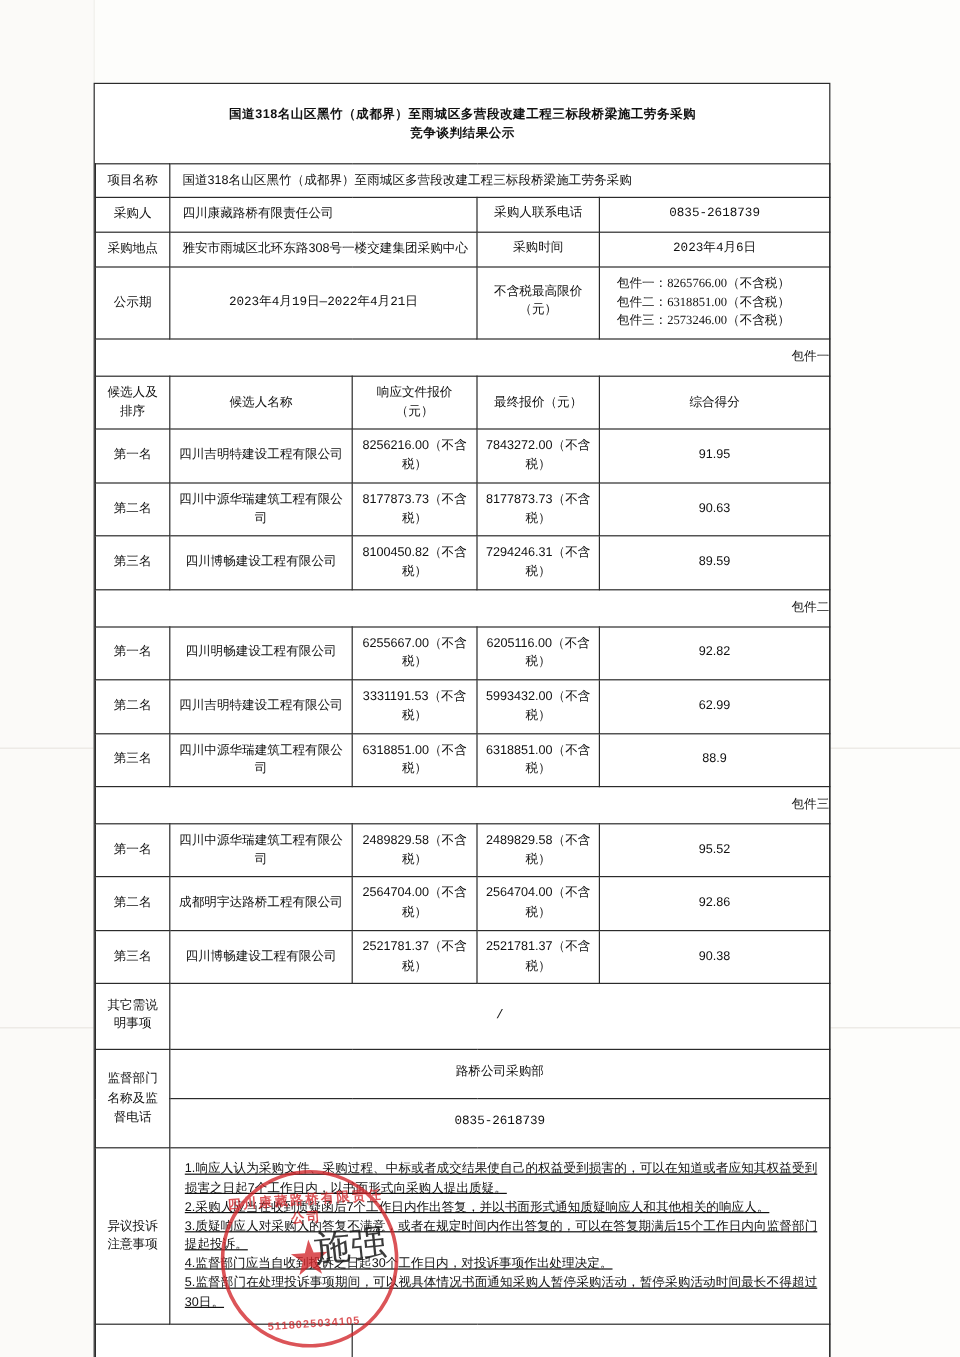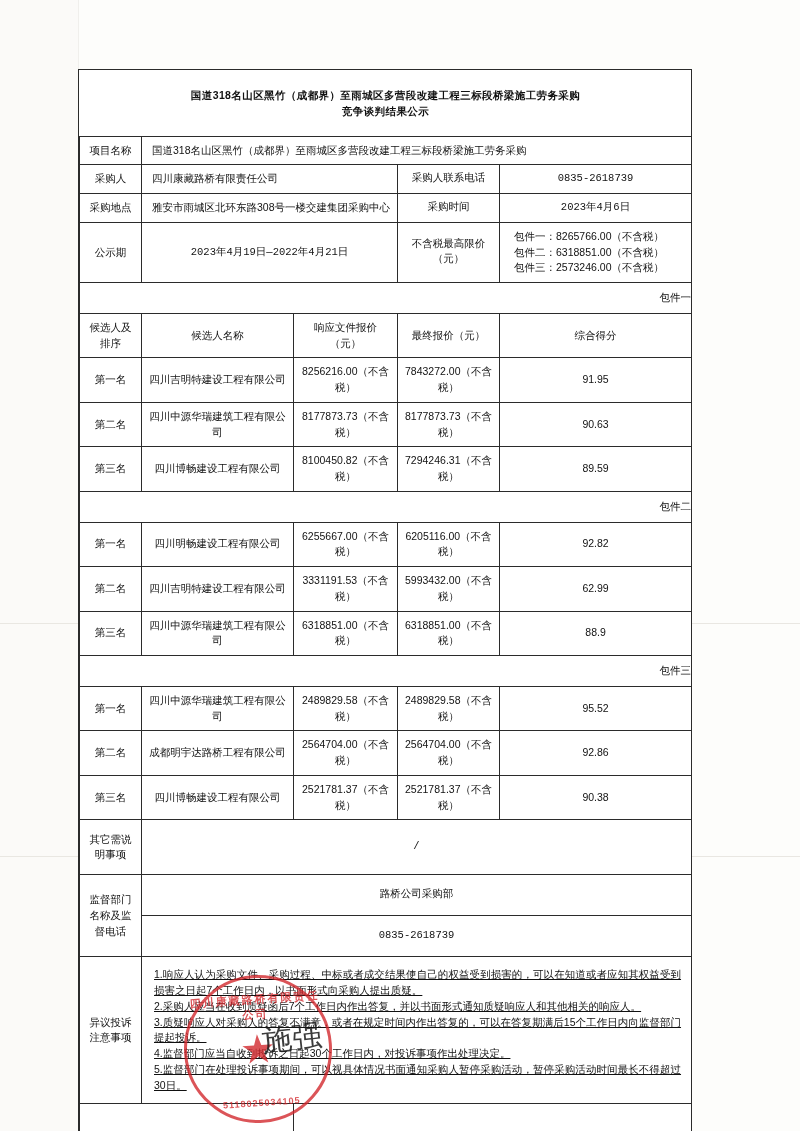--- a/index.html
+++ b/index.html
@@ -179,21 +179,21 @@
         <td class="lbl">采购地点</td>
         <td class="lft" colspan="2">雅安市雨城区北环东路308号一楼交建集团采购中心</td>
         <td class="ctr">采购时间</td>
         <td class="ctr">2023年4月6日</td>
       </tr>
 
       <tr>
         <td class="lbl">公示期</td>
         <td class="ctr" colspan="2">2023年4月19日—2022年4月21日</td>
         <td class="ctr">不含税最高限价（元）</td>
-        <td class="multi" style="padding-left:14px !important;">
+        <td class="multi" style="padding-left:14px !important;font-family:Liberation Serif, serif;">
           <div>包件一：8265766.00（不含税）</div>
           <div>包件二：6318851.00（不含税）</div>
           <div>包件三：2573246.00（不含税）</div>
         </td>
       </tr>
 
       <tr class="pkg-row">
         <td colspan="5">包件一</td>
       </tr>
       <tr class="hdr">
@@ -272,21 +272,21 @@
       </tr>
       <tr class="hdr">
         <td>第三名</td>
         <td>四川博畅建设工程有限公司</td>
         <td>2521781.37（不含税）</td>
         <td>2521781.37（不含税）</td>
         <td>90.38</td>
       </tr>
 
       <tr>
-        <td class="lbl" style="height:42px;">
+        <td class="lbl" style="height:42px;font-family:Liberation Mono, monospace;">
           <div>其它需说</div>
           <div>明事项</div>
         </td>
         <td class="ctr" colspan="4">/</td>
       </tr>
 
       <tr>
         <td class="lbl" rowspan="2">
           <div>监督部门</div>
           <div>名称及监</div>

